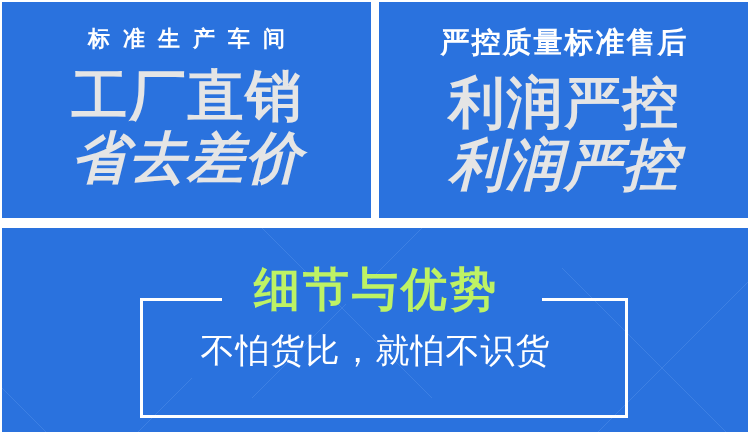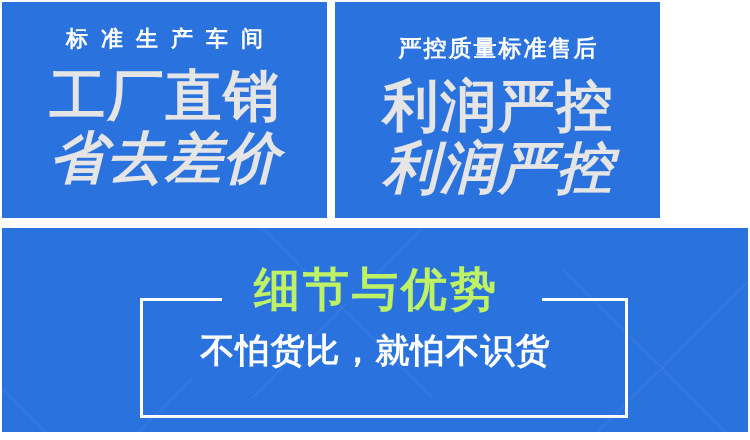--- a/index.html
+++ b/index.html
@@ -17,21 +17,21 @@
     height: 440px;
     background: #ffffff;
     overflow: hidden;
   }
 
   
   .top-row {
     position: absolute;
     left: 2px;
     top: 2px;
-    width: 658px;
+    width: 746px;
     height: 216px;
     display: flex;
     gap: 8px;
   }
 
   .panel {
     position: relative;
     flex: 1 1 0;
     background: #2a72de;
     overflow: hidden;
@@ -47,24 +47,24 @@
     white-space: nowrap;
     line-height: 1;
   }
   .panel-left .panel-eyebrow {
     font-size: 22px;
     letter-spacing: 13px;
     text-indent: 13px;
     margin-top: 26px;
   }
   .panel-right .panel-eyebrow {
-    font-size: 23px;
+    font-size: 29px;
     letter-spacing: 2px;
     text-indent: 2px;
-    margin-top: 35px;
+    margin-top: 26px;
     font-weight: 800;
   }
 
   .panel-headline {
     color: #e5e5e5;
     font-size: 56px;
     font-weight: 800;
     line-height: 1.08;
     letter-spacing: 2px;
     text-indent: 2px;
@@ -127,21 +127,21 @@
   }
 
   .bottom-subtitle {
     position: absolute;
     left: 0;
     right: 0;
     top: 105px;
     text-align: center;
     color: #ffffff;
     font-size: 34px;
-    font-weight: 700;
+    font-weight: 400;
     line-height: 1;
     letter-spacing: 1px;
     text-indent: 1px;
     white-space: nowrap;
   }
 </style>
 </head>
 <body>
 
 <div id="banner">

